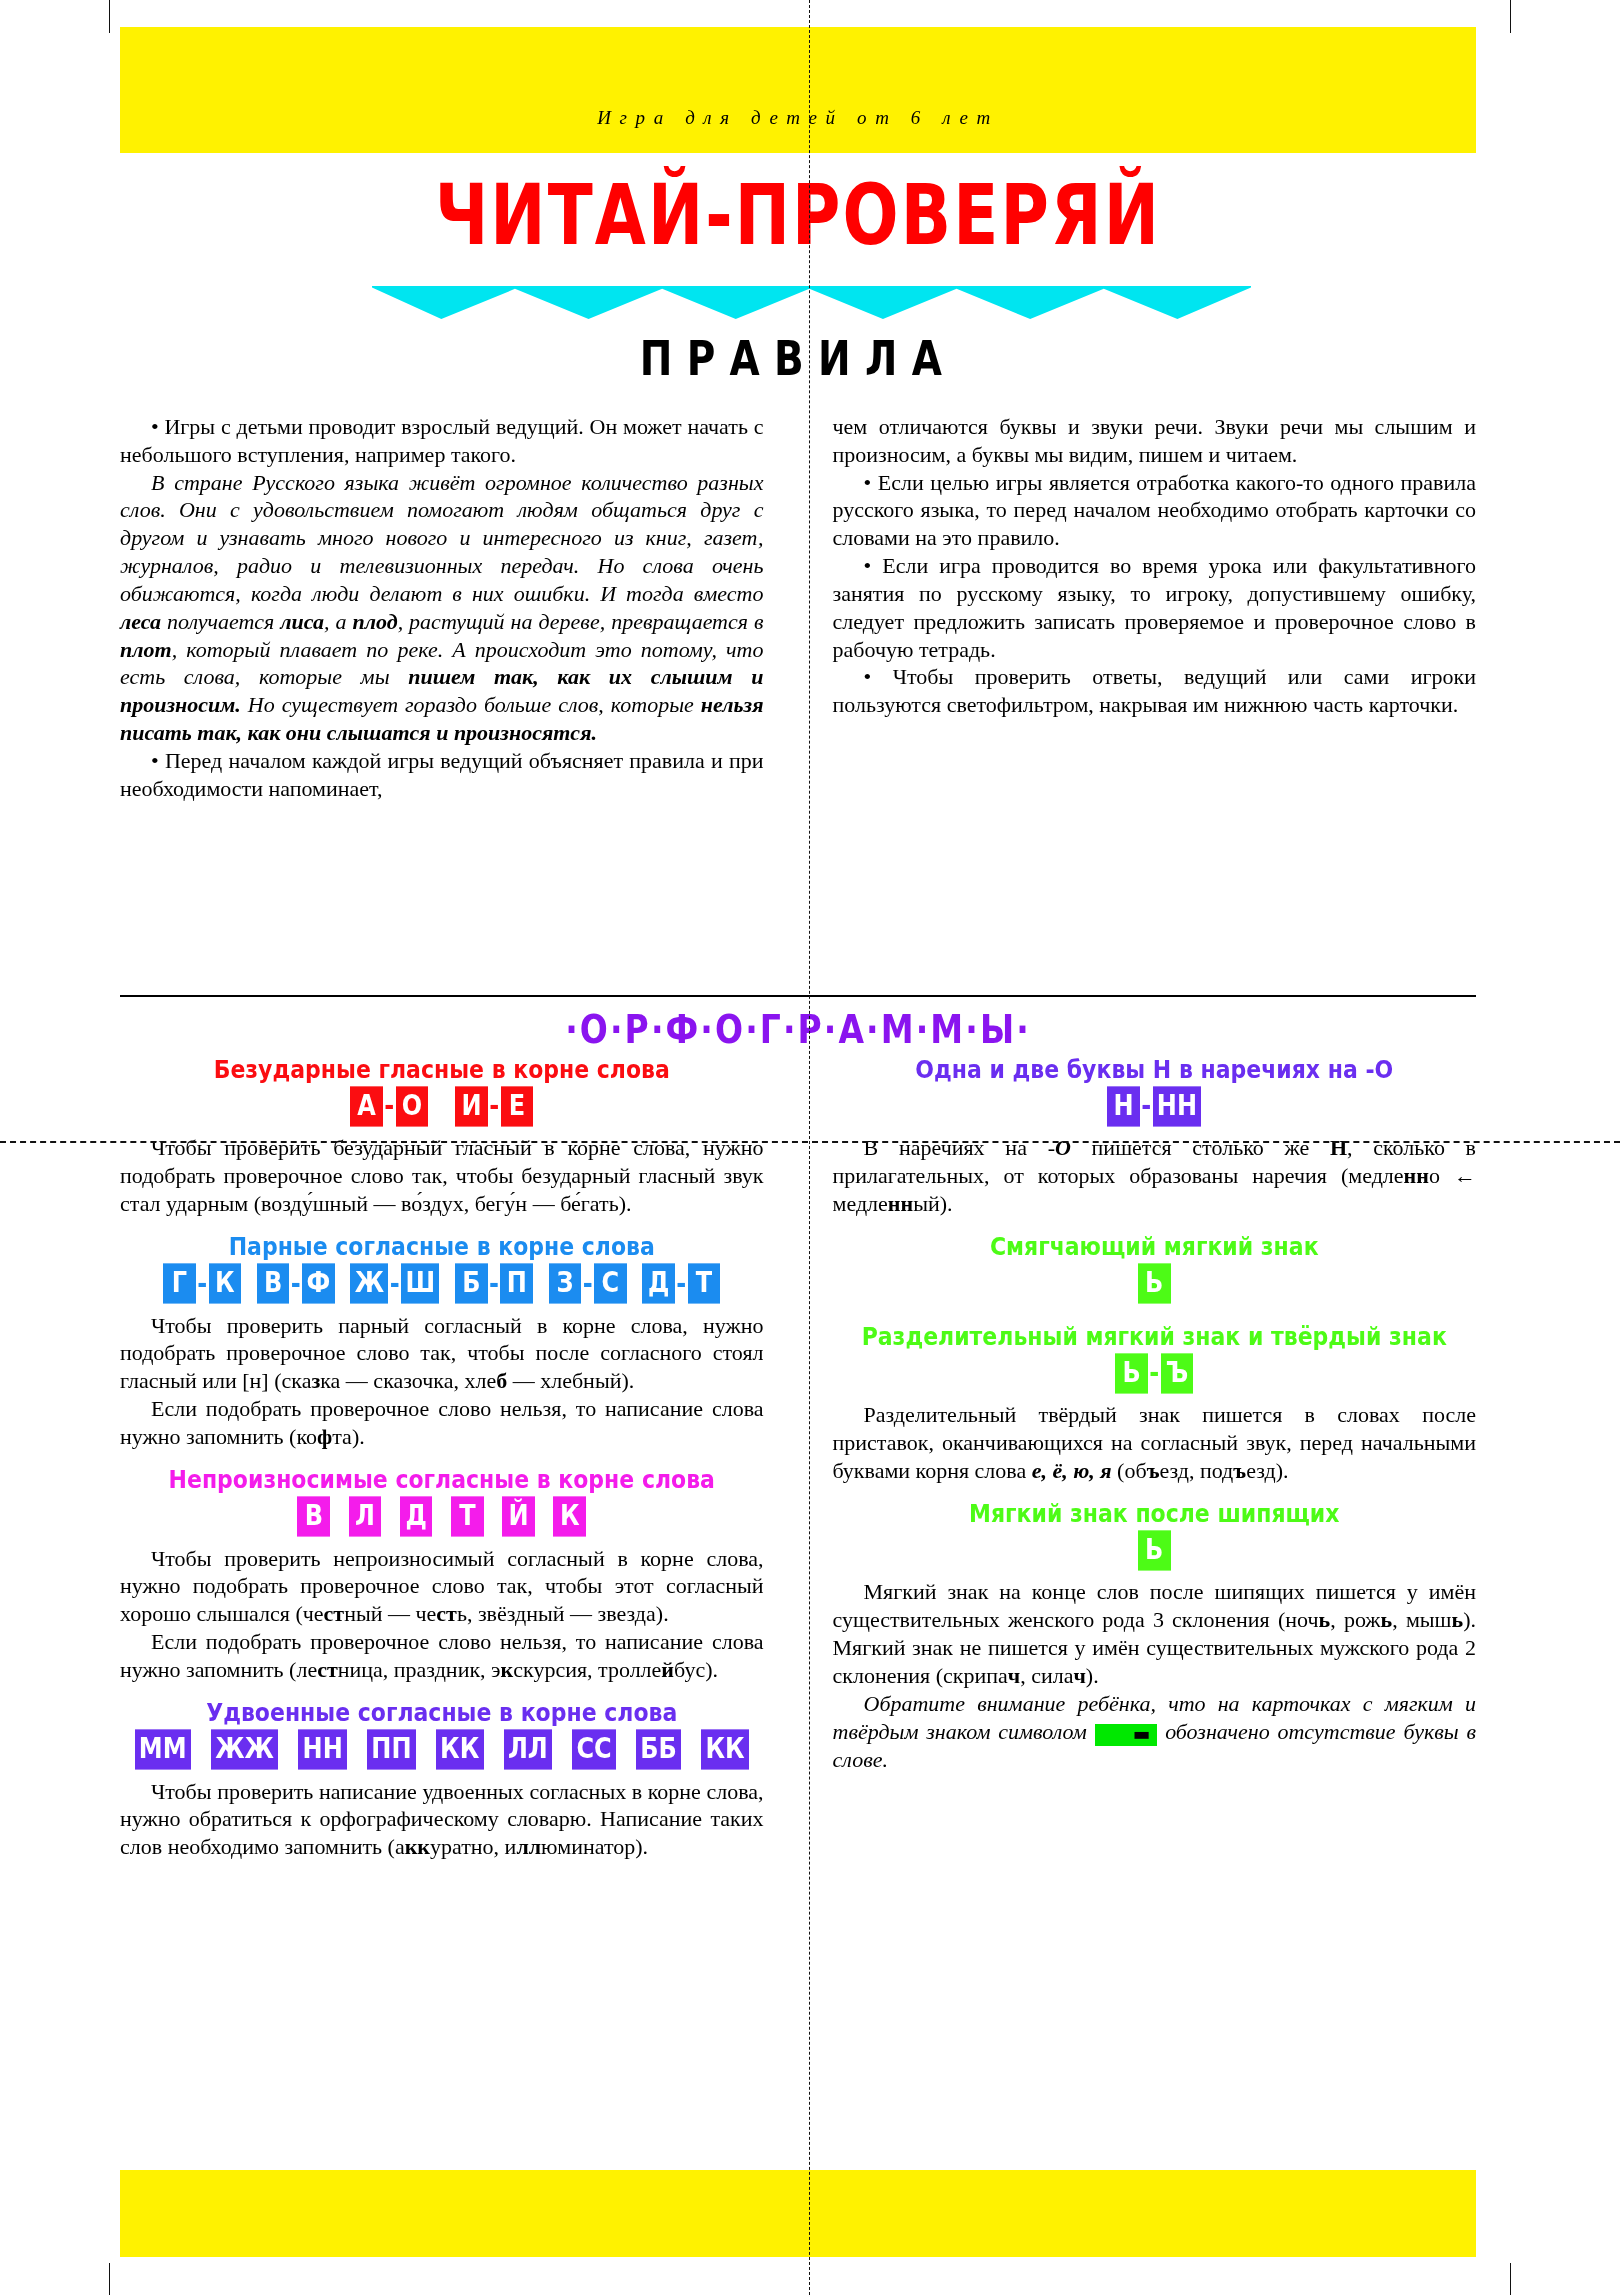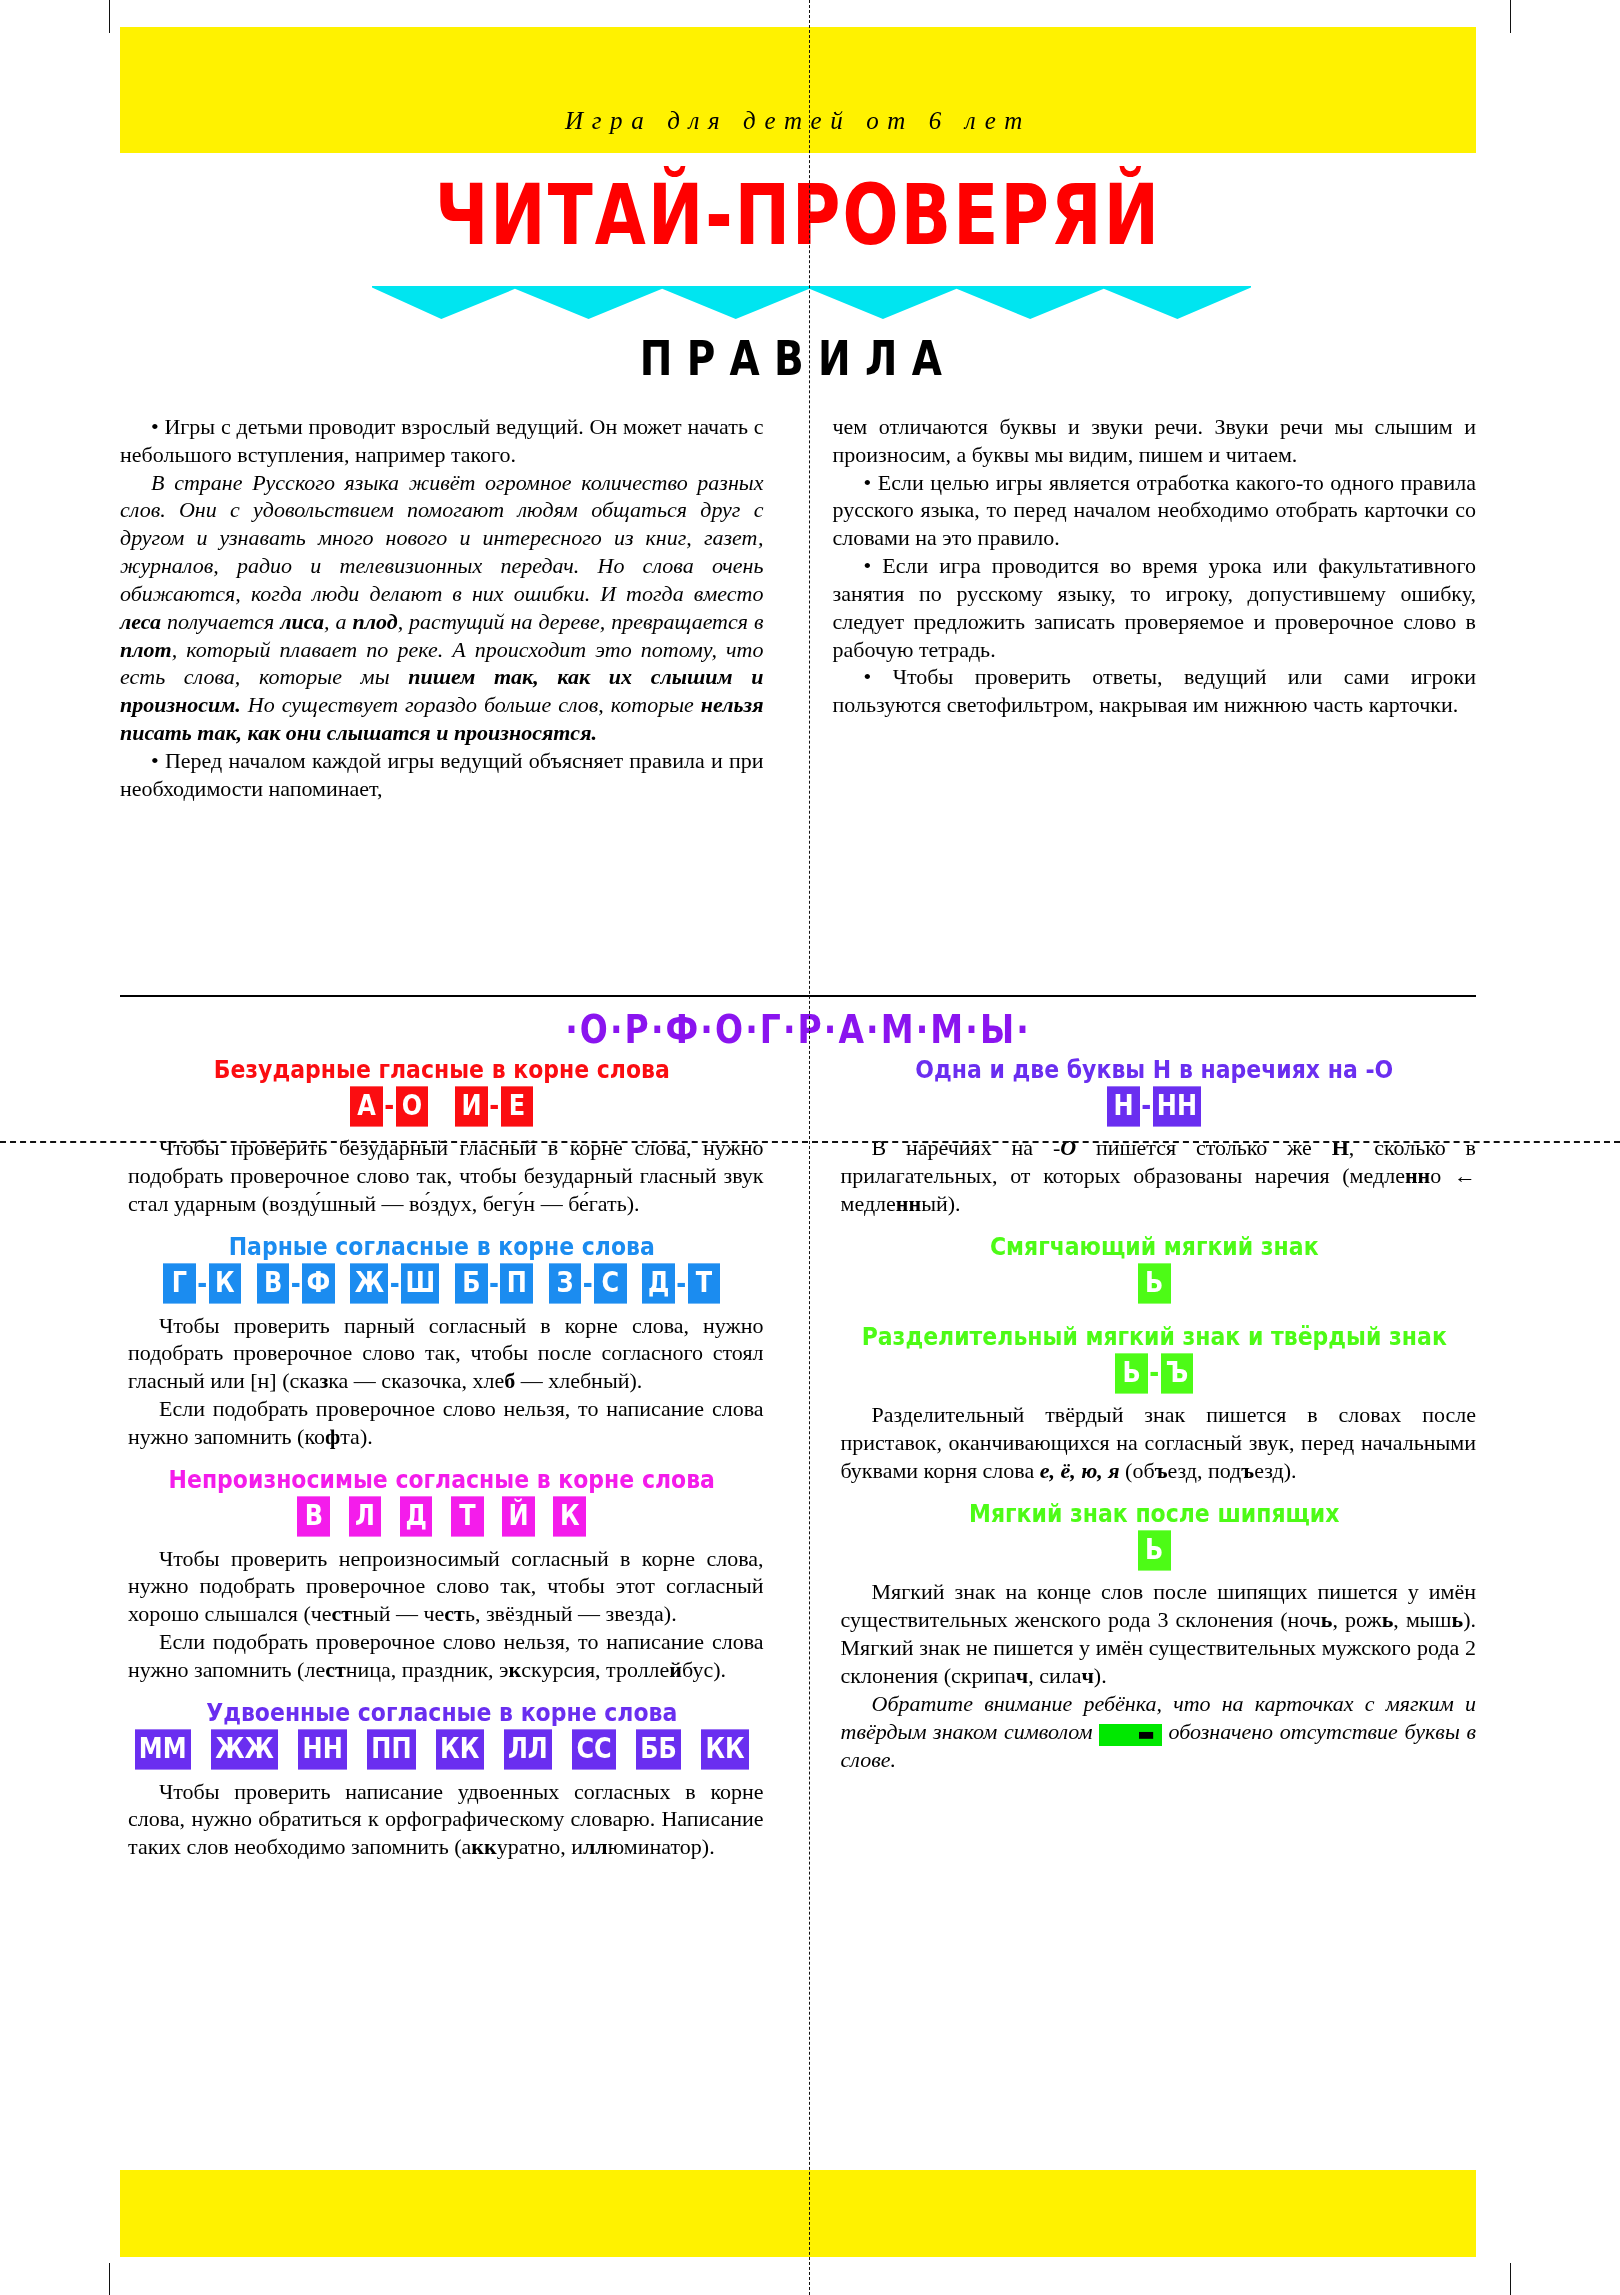--- a/index.html
+++ b/index.html
@@ -18,21 +18,21 @@
   .mark-br-v{left:1510px;top:2263px;width:1.4px;height:32px;}
 
   
   .yellow-bar{position:absolute;background:#fff200;left:120px;width:1356px;}
   .yellow-top{top:27px;height:126px;}
   .yellow-bottom{top:2170px;height:87px;}
 
   .kicker{
     position:absolute;left:120px;top:107px;width:1356px;text-align:center;
     font-family:"Liberation Serif", serif;font-style:italic;font-weight:400;
-    font-size:25px;letter-spacing:8.6px;color:#000;z-index:5;
+    font-size:19px;letter-spacing:8.6px;color:#000;z-index:5;
   }
 
   
   .title{
     position:absolute;left:120px;top:174px;width:1356px;text-align:center;
     font-family:"DejaVu Sans", sans-serif;font-weight:700;font-size:66px;
     letter-spacing:2.1px;color:#ff0000;line-height:1;
     transform:scaleY(1.28);transform-origin:top center;
   }
   .zigzag{position:absolute;left:372px;top:286px;width:879px;height:33px;}
@@ -76,21 +76,21 @@
   }
   .tiles{display:flex;justify-content:center;align-items:center;gap:0;margin-bottom:5.7px;}
   .tile{
     font-family:"DejaVu Sans", sans-serif;font-weight:700;color:#ffffff;
     font-size:24px;line-height:1;padding:5px 4.3px 6.4px 4.3px;min-width:24px;
     text-align:center;display:inline-block;transform:scaleY(1.15);
   }
   .pairgap{width:27px;display:inline-block;}
   .dash{font-family:"DejaVu Sans", sans-serif;font-weight:700;font-size:24px;
         padding:0 1.4px;display:inline-block;transform:scaleY(1.15);}
-  .sec-body{margin-top:10px;margin-left:8px;}
+  .sec-body{margin-top:10px;}
   .sec-body p{margin-bottom:0;}
 
   .inline-sq{display:inline-block;background:#00e800;color:#000;
     font-family:"DejaVu Sans", sans-serif;font-weight:700;font-size:18.6px;
     padding:1.4px 7.1px 2.9px 7.1px;line-height:1;vertical-align:-1.4px;}
 
   .spacer{height:15.7px;}
 </style>
 </head>
 <body>

